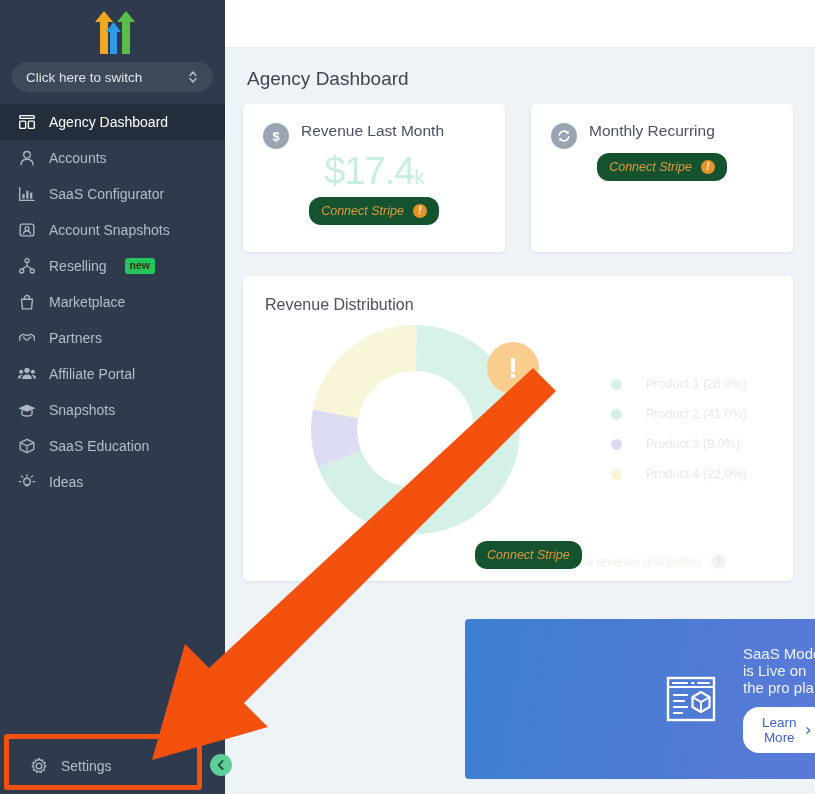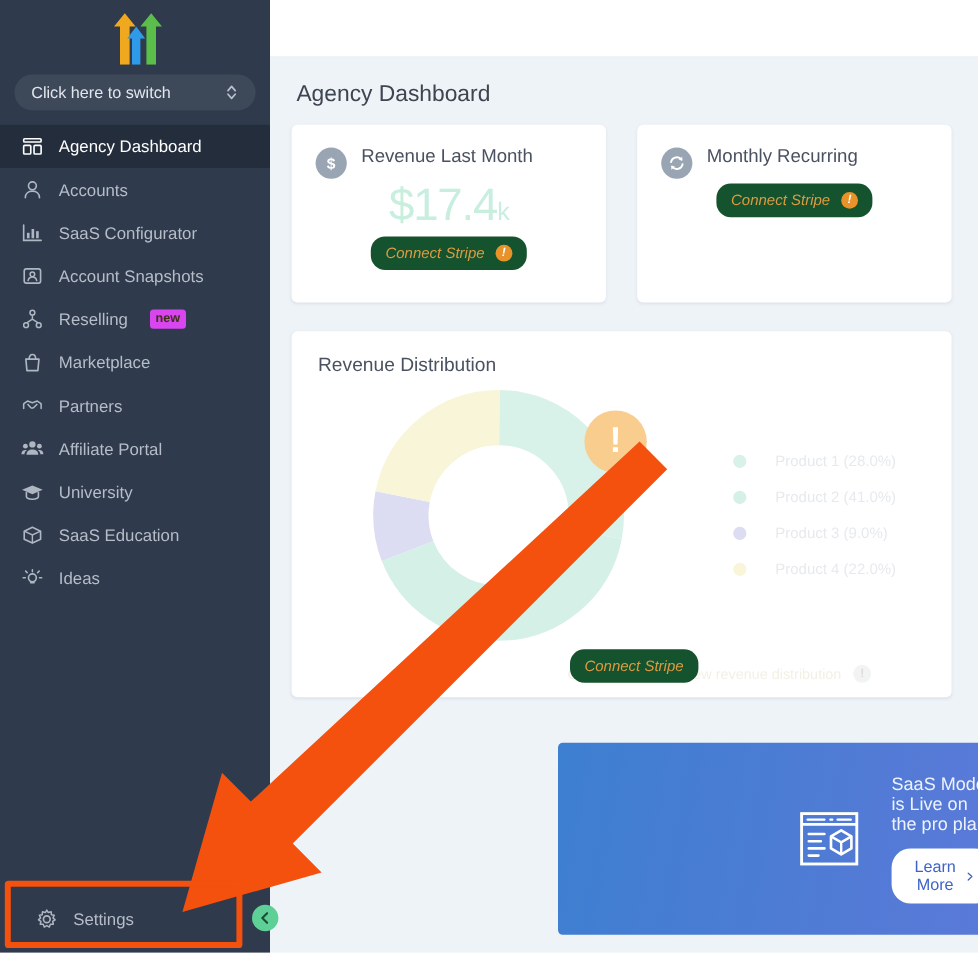--- a/index.html
+++ b/index.html
@@ -33,21 +33,21 @@
   .nav-item {
     height: 36px; display: flex; align-items: center;
     padding-left: 17px; gap: 12px; cursor: pointer; position: relative;
   }
   .nav-item.active { background: #242d3c; }
   .nav-icon { width: 20px; height: 20px; flex-shrink: 0; color: #aeb6c2; display: block; }
   .nav-item.active .nav-icon { color: #ffffff; }
   .nav-label { color: #b6bdc8; font-size: 14px; white-space: nowrap; }
   .nav-item.active .nav-label { color: #ffffff; }
   .badge-new {
-    background: #d946ef; color: #3b3013; font-size: 10.5px; font-weight: bold;
+    background: #22c55e; color: #3b3013; font-size: 10.5px; font-weight: bold;
     border-radius: 3px; padding: 1px 5px 2px 5px; margin-left: 6px; line-height: 1.2;
   }
 
   .nav-footer { padding-bottom: 10px; }
   .settings-item {
     height: 36px; display: flex; align-items: center;
     padding-left: 17px; gap: 12px; cursor: pointer;
     margin: 0 12px; position: relative;
   }
   .settings-highlight {
@@ -249,21 +249,21 @@
           <path d="M21.1 16 C21.1 13.4 19.6 12.1 17.4 12.1 L16 12.2 C17.4 13.2 18.2 14.5 18.3 16 Z" fill="currentColor"></path>
         </svg>
         <span class="nav-label">Affiliate Portal</span>
       </div>
 
       <div class="nav-item">
         <svg class="nav-icon" viewBox="0 0 22 22">
           <path d="M11 5 L20.5 9 L11 13 L1.5 9 Z" fill="currentColor"></path>
           <path d="M5.5 11 L5.5 15.2 C5.5 16.5 8 17.6 11 17.6 C14 17.6 16.5 16.5 16.5 15.2 L16.5 11" fill="none" stroke="currentColor" stroke-width="1.5"></path>
         </svg>
-        <span class="nav-label">University</span>
+        <span class="nav-label">Snapshots</span>
       </div>
 
       <div class="nav-item">
         <svg class="nav-icon" viewBox="0 0 22 22">
           <path d="M11 3.8 L18.5 7.3 L18.5 14.7 L11 18.2 L3.5 14.7 L3.5 7.3 Z" fill="none" stroke="currentColor" stroke-width="1.5" stroke-linejoin="round"></path>
           <path d="M3.5 7.3 L11 10.8 L18.5 7.3 M11 10.8 L11 18.2" fill="none" stroke="currentColor" stroke-width="1.3"></path>
         </svg>
         <span class="nav-label">SaaS Education</span>
       </div>
 

